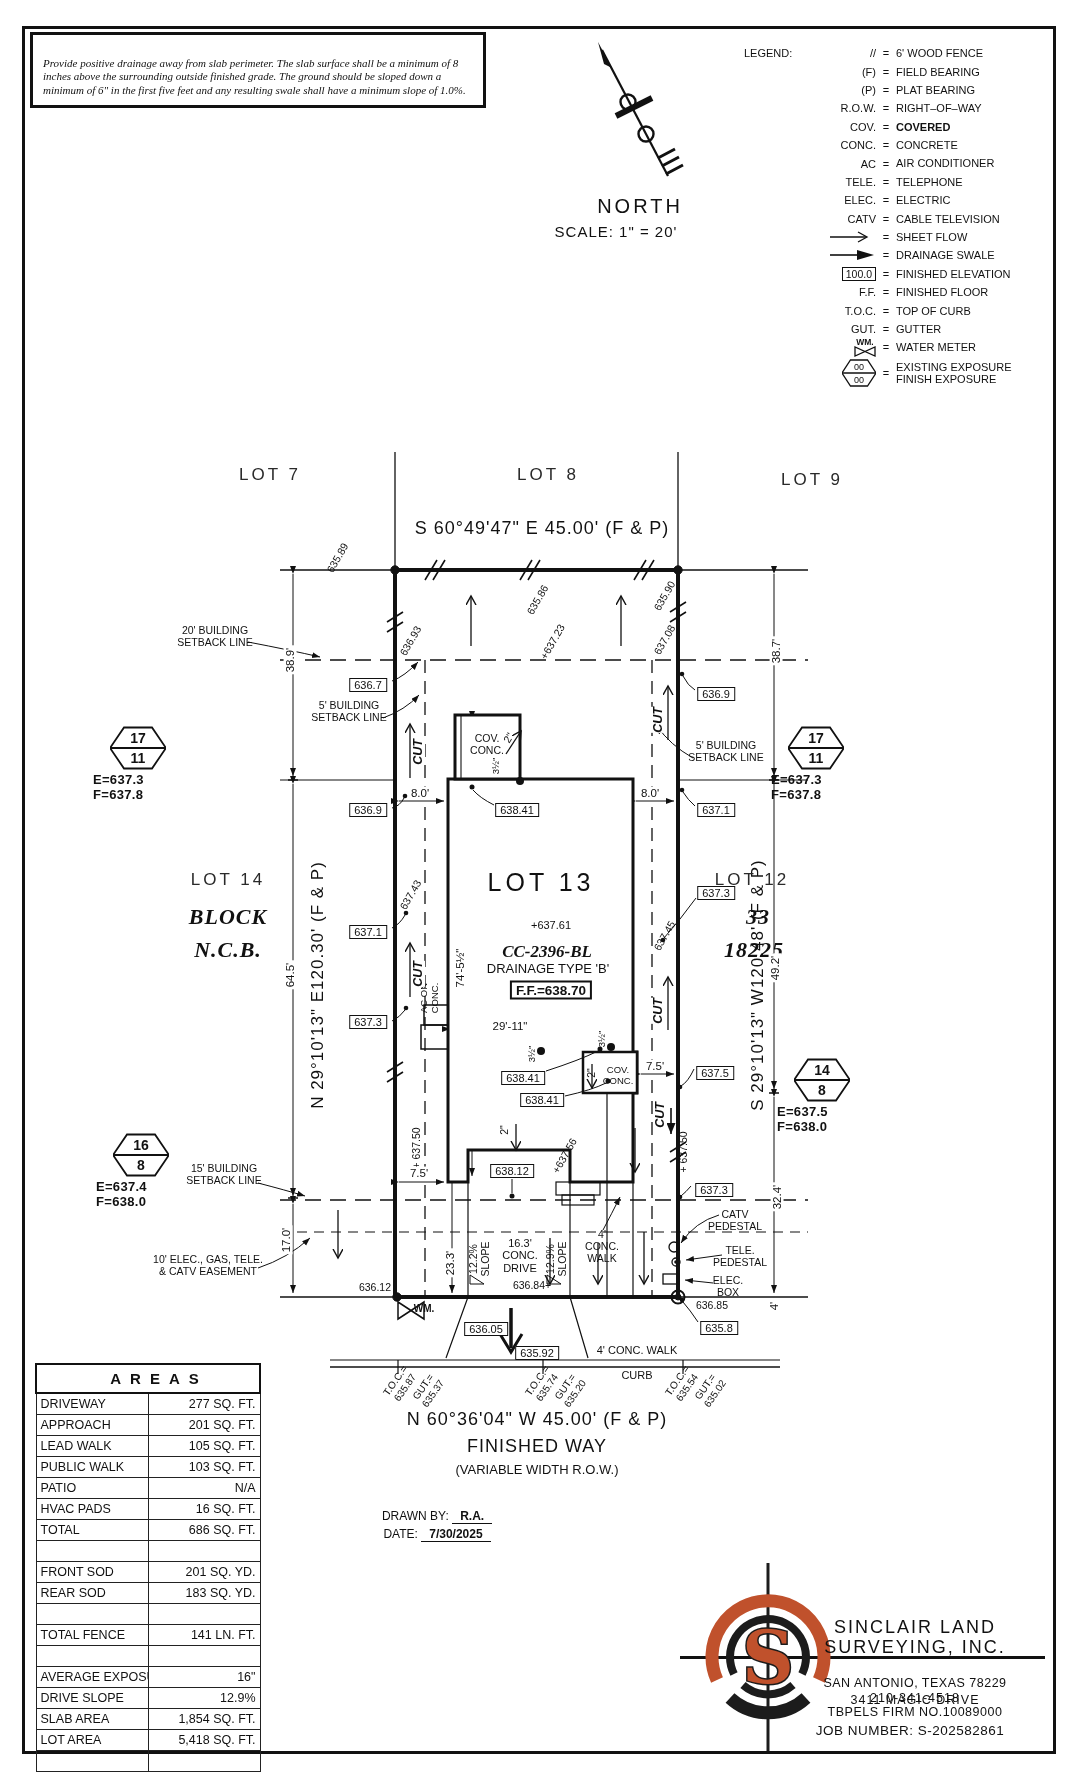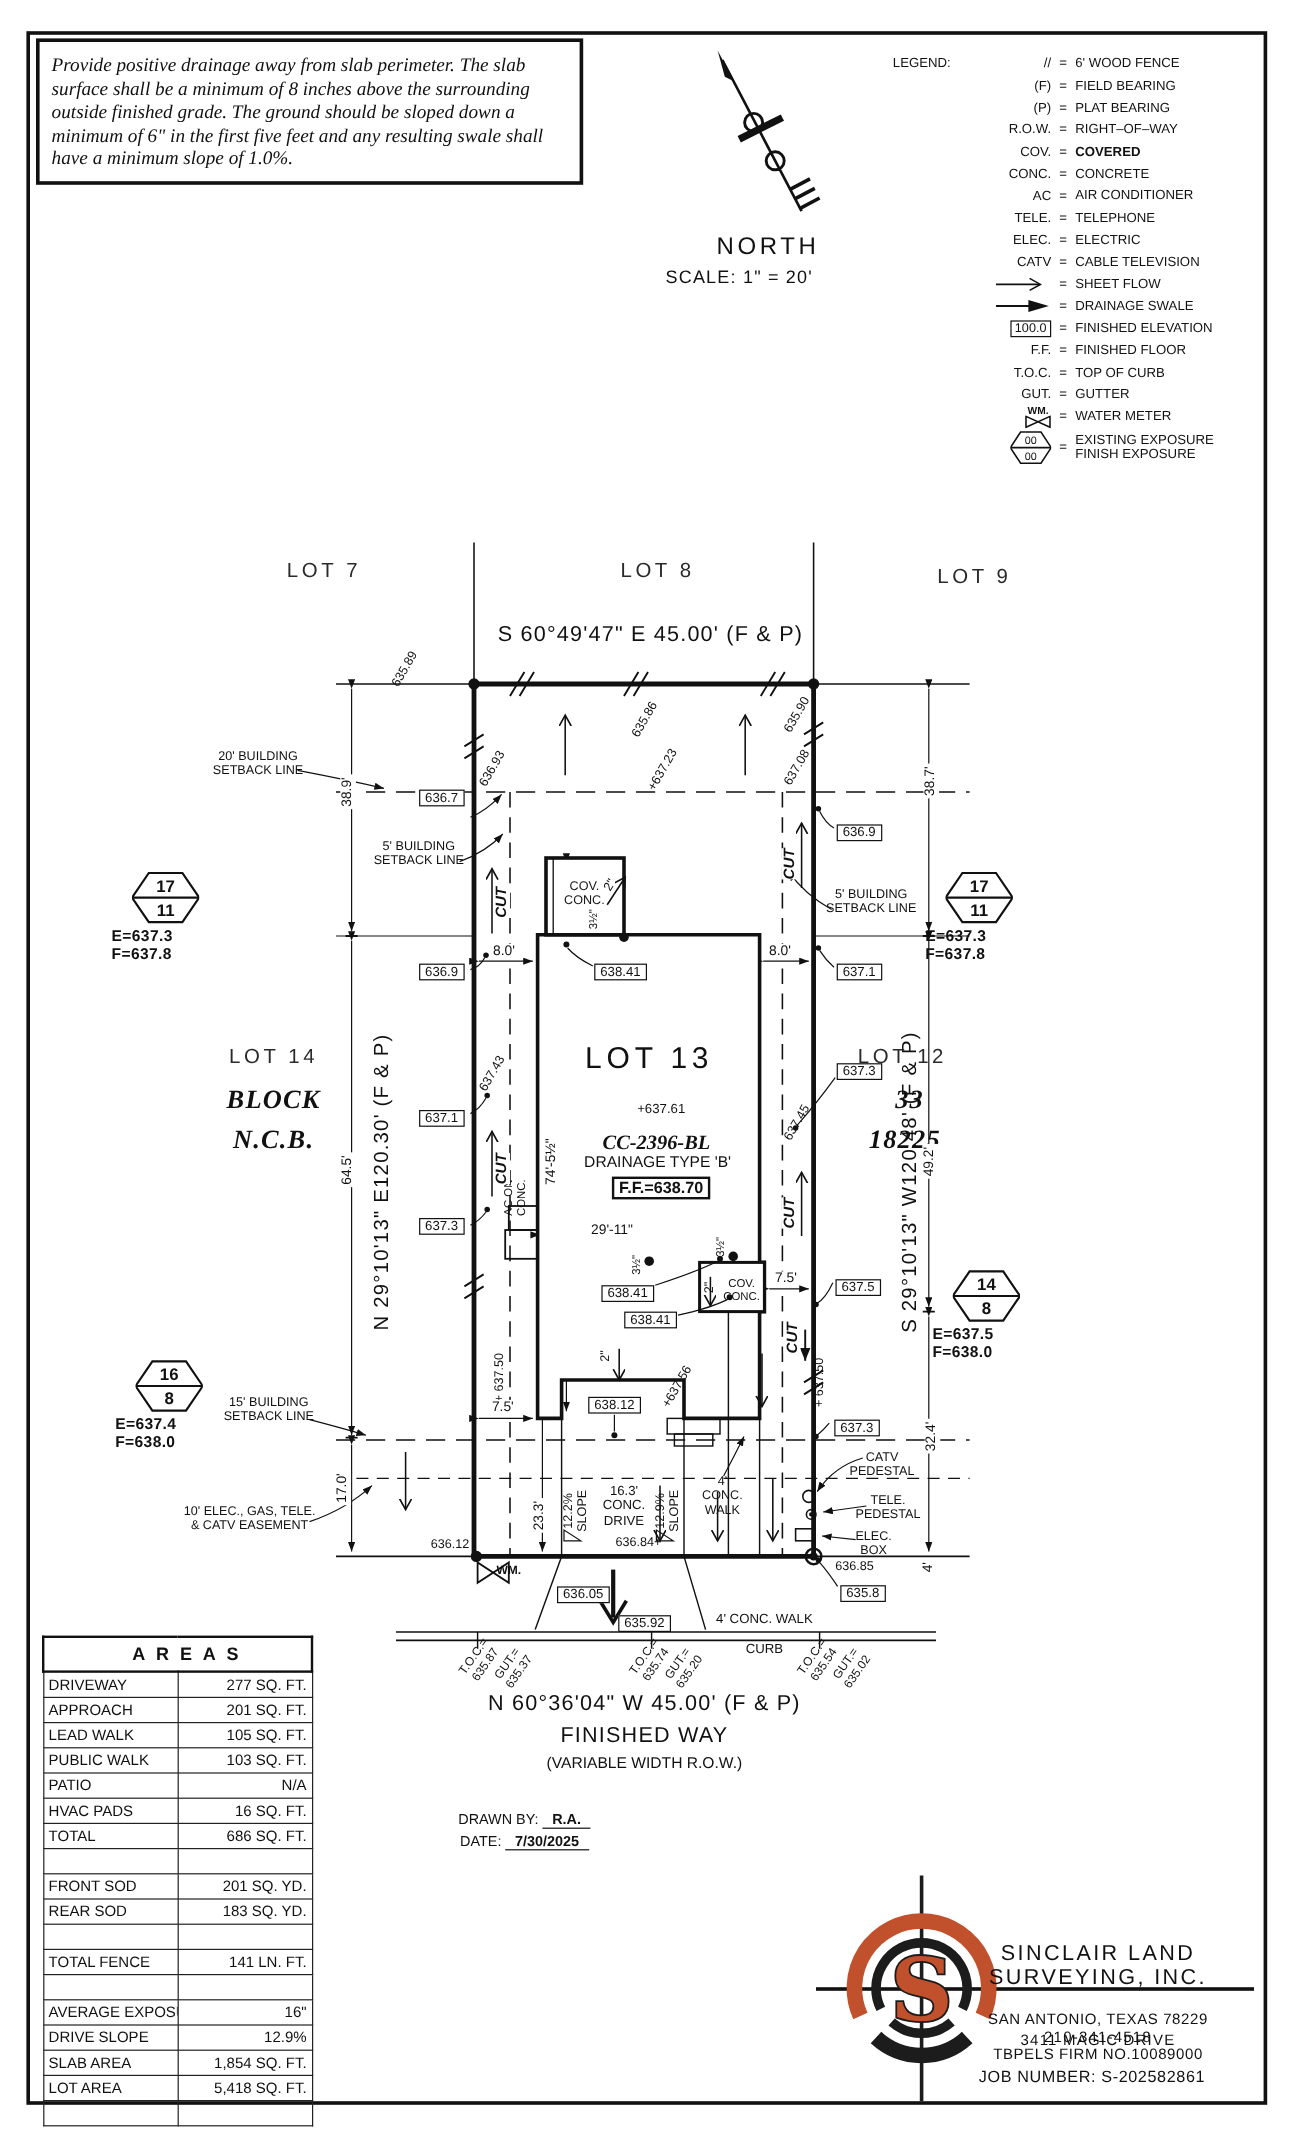--- a/index.html
+++ b/index.html
@@ -2,21 +2,21 @@
 <html><head>
 <meta charset="utf-8">
 <style>
   html,body{margin:0;padding:0;background:#e8e8e8;}
   #page{position:relative;width:1078px;height:1775px;background:#fff;font-family:"Liberation Sans",sans-serif;color:#111;overflow:hidden;margin:0 auto;}
   #frame{position:absolute;left:22px;top:26px;width:1028px;height:1722px;border:3px solid #111;}
   
   #disclaimer{position:absolute;left:30px;top:32px;width:430px;border:3px solid #111;padding:6px 10px 8px 10px;background:#fff;}
   #disclaimer p{margin:0;font-family:"Liberation Serif",serif;font-style:italic;}
   #disclaimer p.caps{font-size:13.2px;line-height:1.25;}
-  #disclaimer p.note{font-size:16px;line-height:1.22;margin-top:4px;}
+  #disclaimer p.note{font-size:11px;line-height:1.22;margin-top:16px;}
   
   .north-label{position:absolute;font-size:20px;letter-spacing:3px;transform:translate(-50%,-50%);}
   .scale-label{position:absolute;font-size:15px;letter-spacing:1px;transform:translate(-50%,-50%);}
   
   #legend{position:absolute;left:744px;top:44px;width:312px;}
   .leg-row{display:flex;align-items:center;height:18.4px;font-size:11px;white-space:nowrap;}
   .leg-pre{width:62px;text-align:left;padding-right:6px;}
   .leg-sym{width:64px;text-align:right;display:flex;justify-content:flex-end;align-items:center;}
   .leg-eq{width:20px;text-align:center;}
   .leg-lab{flex:1;line-height:1.1;}
@@ -473,21 +473,21 @@
       <div class="lbl toc" style="left: 428px; top: 1390px; transform: translate(-50%, -50%) rotate(-55deg);">GUT.=
 635.37</div>
       <div class="lbl toc" style="left: 542px; top: 1384px; transform: translate(-50%, -50%) rotate(-55deg);">T.O.C.=
 635.74</div>
       <div class="lbl toc" style="left: 570px; top: 1390px; transform: translate(-50%, -50%) rotate(-55deg);">GUT.=
 635.20</div>
       <div class="lbl toc" style="left: 682px; top: 1384px; transform: translate(-50%, -50%) rotate(-55deg);">T.O.C.=
 635.54</div>
       <div class="lbl toc" style="left: 710px; top: 1390px; transform: translate(-50%, -50%) rotate(-55deg);">GUT.=
 635.02</div>
-      <div class="ebox" style="left: 368px; top: 665px; transform: translate(-50%, -50%);">636.7</div>
+      <div class="ebox" style="left: 368px; top: 685px; transform: translate(-50%, -50%);">636.7</div>
       <div class="ebox" style="left: 368px; top: 810px; transform: translate(-50%, -50%);">636.9</div>
       <div class="ebox" style="left: 368px; top: 932px; transform: translate(-50%, -50%);">637.1</div>
       <div class="ebox" style="left: 368px; top: 1022px; transform: translate(-50%, -50%);">637.3</div>
       <div class="ebox" style="left: 716px; top: 694px; transform: translate(-50%, -50%);">636.9</div>
       <div class="ebox" style="left: 716px; top: 810px; transform: translate(-50%, -50%);">637.1</div>
       <div class="ebox" style="left: 716px; top: 893px; transform: translate(-50%, -50%);">637.3</div>
       <div class="ebox" style="left: 715px; top: 1073px; transform: translate(-50%, -50%);">637.5</div>
       <div class="ebox" style="left: 714px; top: 1190px; transform: translate(-50%, -50%);">637.3</div>
       <div class="ebox" style="left: 719px; top: 1328px; transform: translate(-50%, -50%);">635.8</div>
       <div class="ebox" style="left: 517px; top: 810px; transform: translate(-50%, -50%);">638.41</div>

